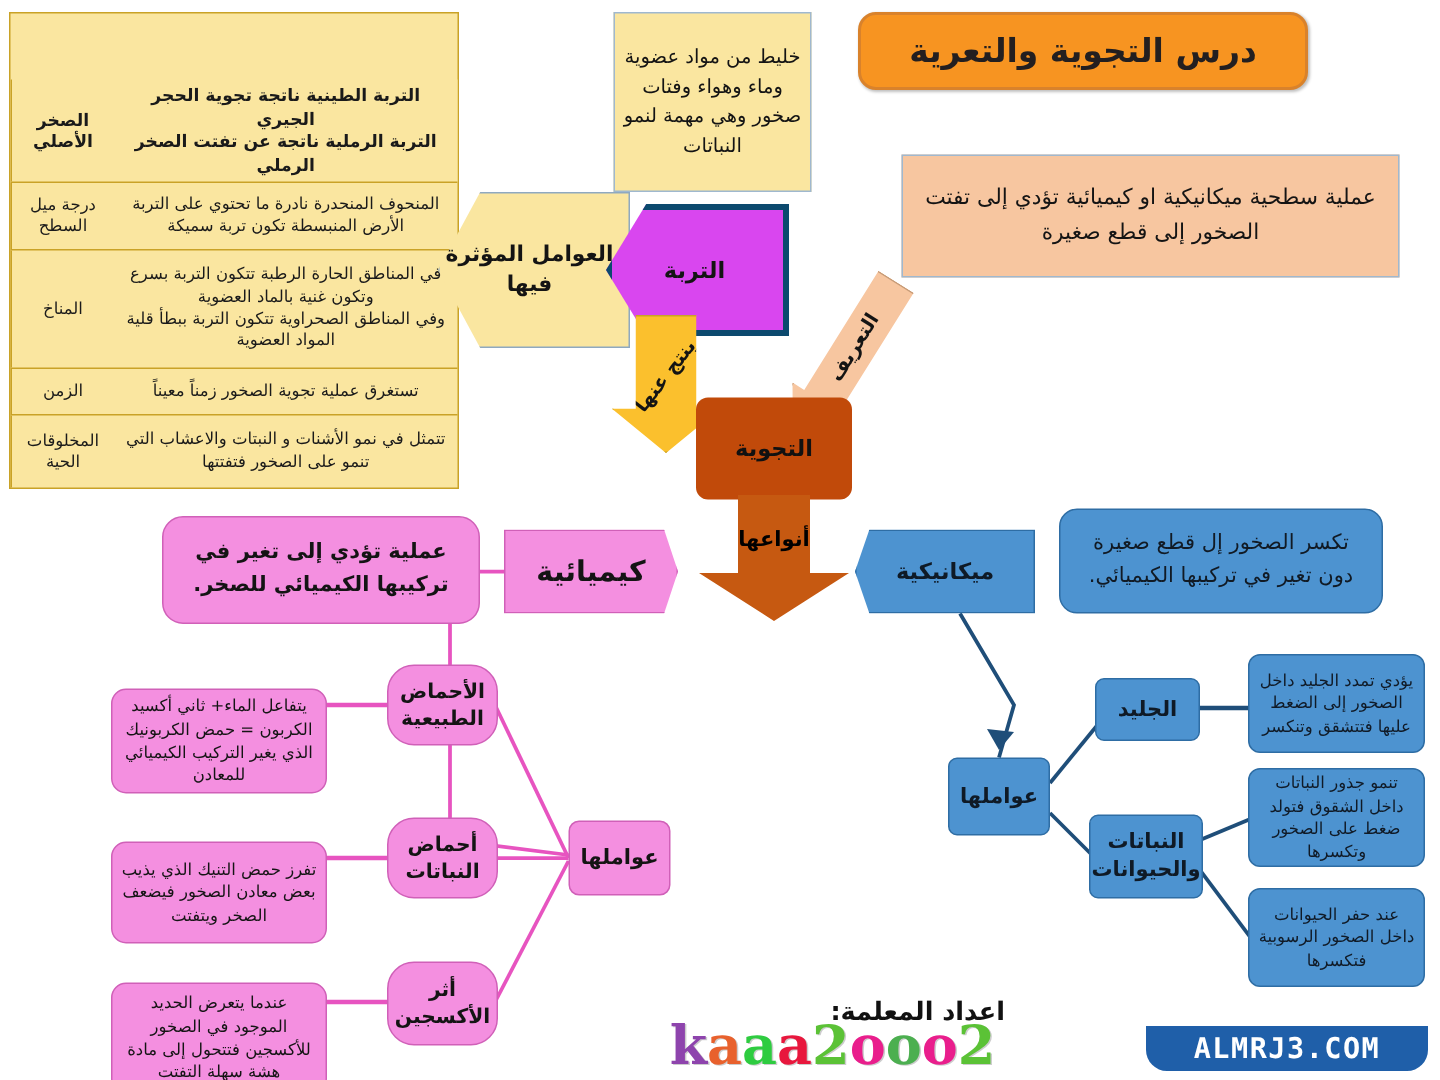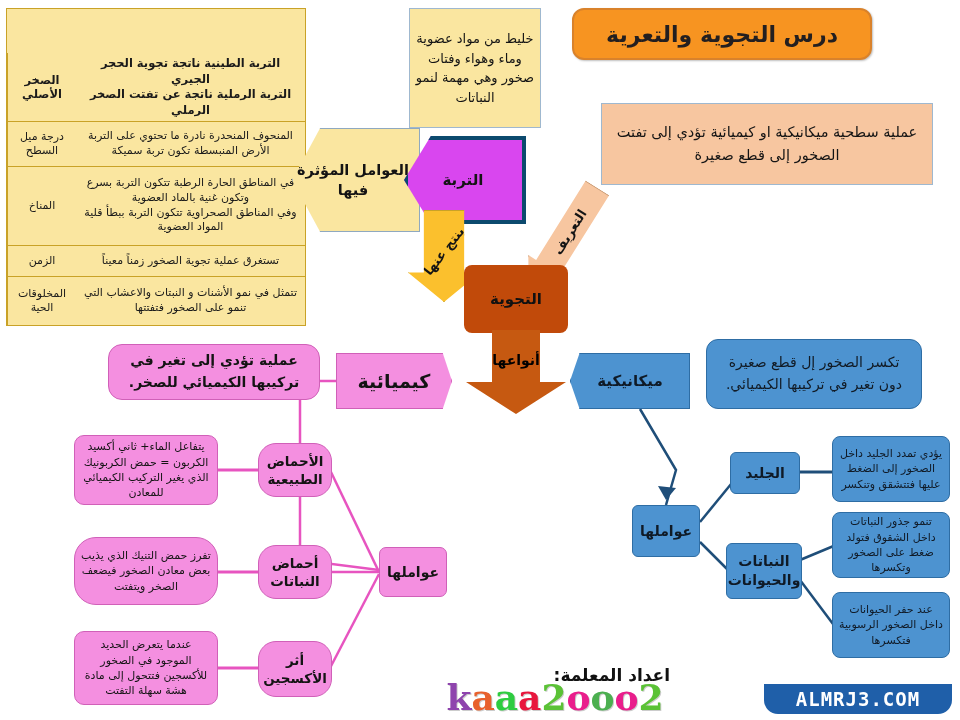--- a/index.html
+++ b/index.html
@@ -123,21 +123,21 @@
   }
   #mechanical-node{
     left:570px;top:353px;width:120px;height:56px;
     background:#4D93D0;border:1px solid #2E6DA4;
     clip-path:polygon(8% 0,100% 0,100% 100%,8% 100%,0 50%);
     font-size:15px;font-weight:bold;color:#0f1a26;
   }
 
   
   #chemical-def{
-    left:108px;top:344px;width:212px;height:56px;
+    left:108px;top:344px;width:212px;height:72px;
     background:#F48FE0;border:1px solid #D060B8;border-radius:14px;
     font-size:14px;line-height:1.55;color:#141414;font-weight:bold;padding:4px 8px;
   }
   
   #mechanical-def{
     left:706px;top:339px;width:216px;height:70px;
     background:#4D93D0;border:1px solid #2E6DA4;border-radius:12px;
     font-size:14px;line-height:1.55;color:#111a24;padding:4px 8px;
   }
 
@@ -146,21 +146,21 @@
     left:379px;top:547px;width:68px;height:50px;
     background:#F48FE0;border:1px solid #D060B8;border-radius:7px;
     font-size:14px;font-weight:bold;color:#141414;
   }
   .chem-branch{
     background:#F48FE0;border:1px solid #D060B8;border-radius:18px;
     font-size:13.5px;font-weight:bold;color:#141414;line-height:1.35;padding:2px;
   }
   .chem-desc{
     background:#F48FE0;border:1px solid #D060B8;border-radius:10px;
-    font-size:11px;color:#141414;line-height:1.4;padding:4px 6px;
+    font-size:11px;color:#141414;line-height:1.4;padding:4px 6px;margin-top:24px;
   }
 
   
   #mech-agents{
     left:632px;top:505px;width:68px;height:52px;
     background:#4D93D0;border:1px solid #2E6DA4;border-radius:6px;
     font-size:14px;font-weight:bold;color:#0f1a26;
   }
   .mech-branch{
     background:#4D93D0;border:1px solid #2E6DA4;border-radius:6px;
@@ -268,21 +268,21 @@
 
   <div class="abs ctr" id="chemical-def">عملية تؤدي إلى تغير في تركيبها الكيميائي للصخر.</div>
   <div class="abs ctr" id="mechanical-def">تكسر الصخور إل قطع صغيرة دون تغير في تركيبها الكيميائي.</div>
 
   <div class="abs ctr" id="chem-agents">عواملها</div>
 
   <div class="abs ctr chem-branch" style="left:258px;top:443px;width:74px;height:54px;">الأحماض الطبيعية</div>
   <div class="abs ctr chem-desc" style="left:74px;top:435px;width:144px;height:70px;">يتفاعل الماء+ ثاني أكسيد الكربون = حمض الكربونيك الذي يغير  التركيب الكيميائي للمعادن</div>
 
   <div class="abs ctr chem-branch" style="left:258px;top:545px;width:74px;height:54px;">أحماض النباتات</div>
-  <div class="abs ctr chem-desc" style="left:74px;top:537px;width:144px;height:68px;border-radius:22px;">تفرز حمض التنيك الذي يذيب بعض معادن الصخور فيضعف الصخر ويتفتت</div>
+  <div class="abs ctr chem-desc" style="left:74px;top:537px;width:144px;height:68px;">تفرز حمض التنيك الذي يذيب بعض معادن الصخور فيضعف الصخر ويتفتت</div>
 
   <div class="abs ctr chem-branch" style="left:258px;top:641px;width:74px;height:56px;">أثر الأكسجين</div>
   <div class="abs ctr chem-desc" style="left:74px;top:631px;width:144px;height:74px;">عندما يتعرض الحديد الموجود في الصخور للأكسجين فتتحول إلى مادة هشة سهلة التفتت</div>
 
   <div class="abs ctr" id="mech-agents">عواملها</div>
 
   <div class="abs ctr mech-branch" style="left:730px;top:452px;width:70px;height:42px;">الجليد</div>
   <div class="abs ctr mech-desc" style="left:832px;top:436px;width:118px;height:66px;">يؤدي تمدد الجليد داخل الصخور إلى الضغط عليها فتتشقق وتنكسر</div>
 
   <div class="abs ctr mech-branch" style="left:726px;top:543px;width:76px;height:56px;">النباتات والحيوانات</div>

